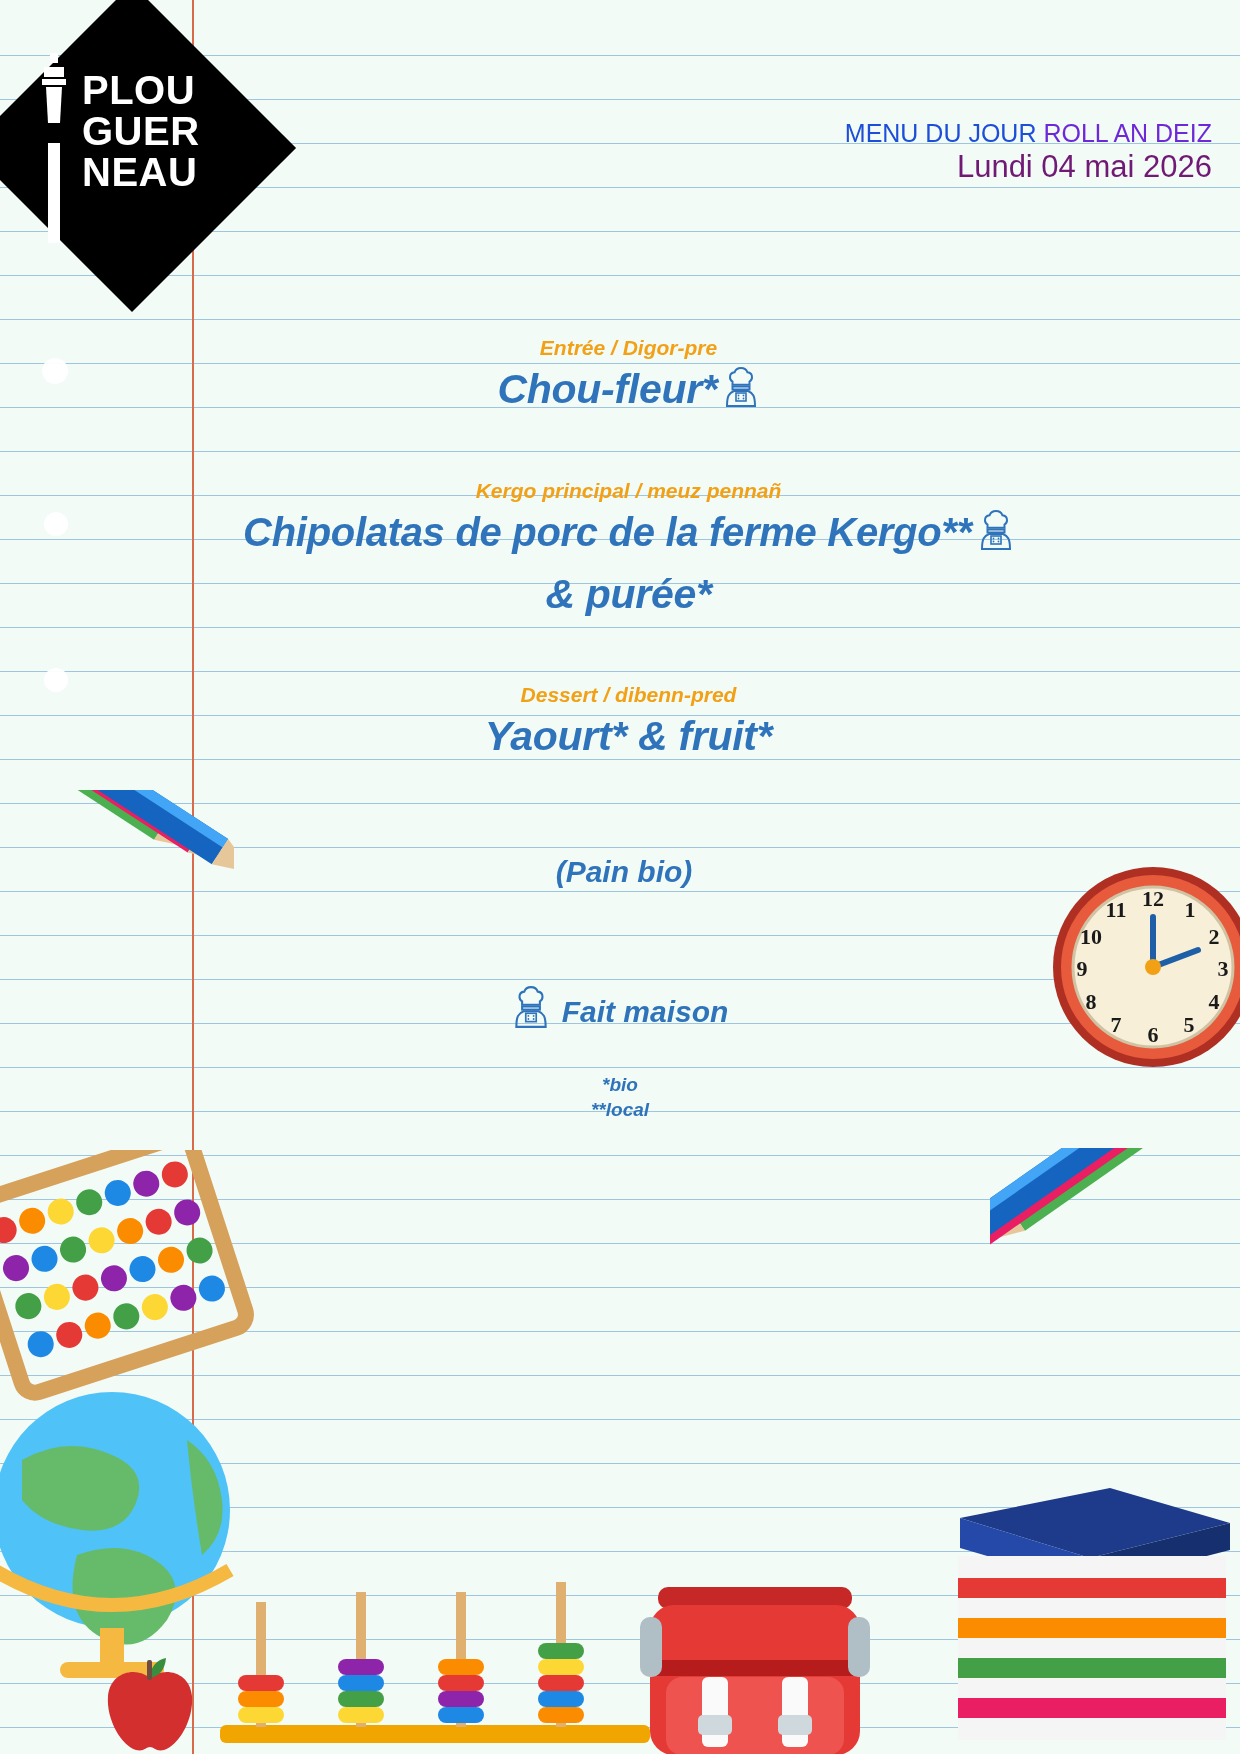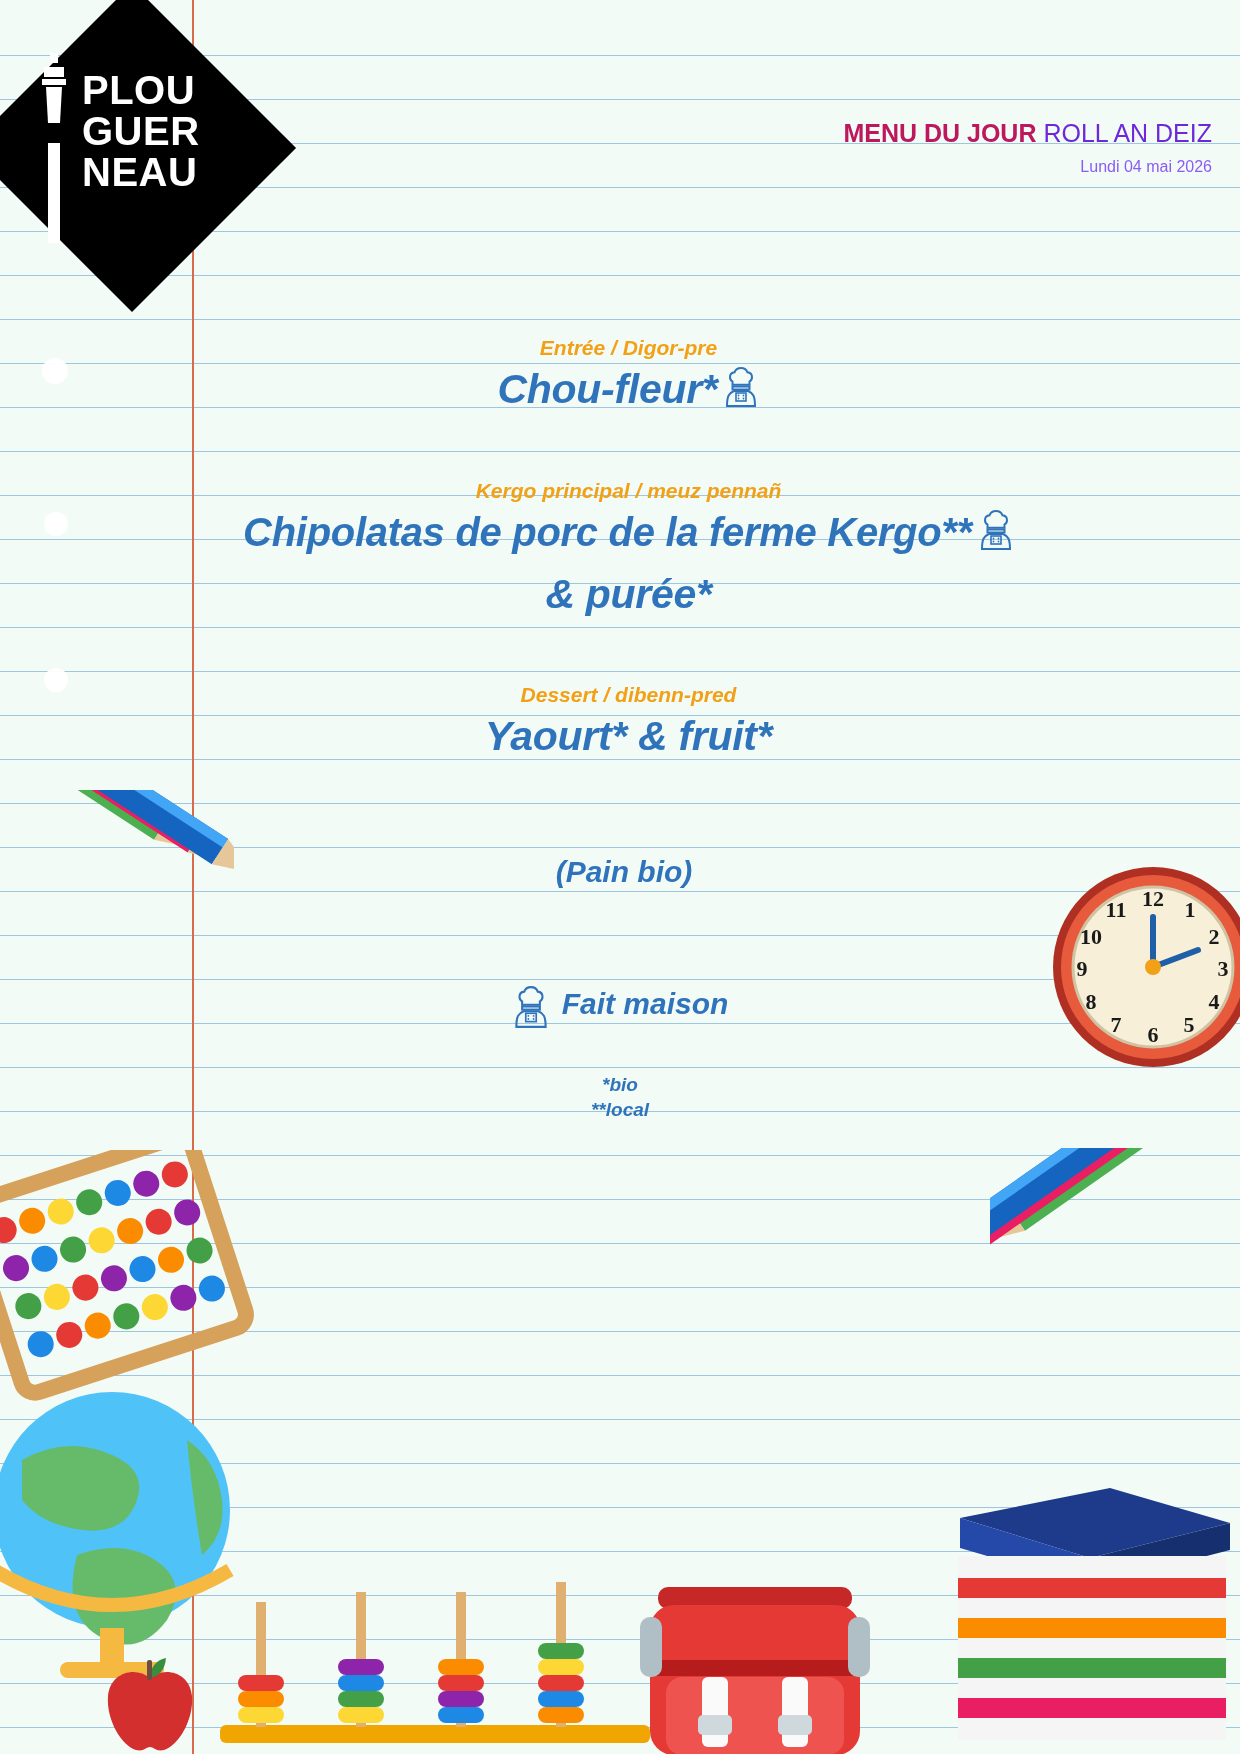--- a/index.html
+++ b/index.html
@@ -82,31 +82,31 @@
     top: 118px;
     text-align: right;
   }
   .header .title {
     font-size: 25px;
     line-height: 31px;
     color: #2f3436;
     white-space: nowrap;
   }
   .header .title b {
-    color: #be185d;
-    font-weight: 700;
+    color: #1d4ed8;
+    font-weight: 400;
   }
   .header .title .plain {
     color: #6d28d9;
     font-weight: 400;
   }
   .header .date {
-    font-size: 16px;
+    font-size: 31px;
     line-height: 30px;
-    color: #8b5cf6;
+    color: #701a75;
     margin-top: 3px;
   }
 
   
   .menu {
     position: absolute;
     left: 0;
     right: 0;
     top: 335px;
     text-align: center;
@@ -150,20 +150,21 @@
     margin-left: 8px;
   }
   .homemade {
     margin-top: 92px;
     color: #2f74bb;
     font-style: italic;
     font-weight: 700;
     font-size: 30px;
     line-height: 40px;
     display: flex;
+    align-items: center;
     justify-content: center;
     gap: 12px;
   }
   .notes {
     margin-top: 32px;
     color: #2f74bb;
     font-style: italic;
     font-weight: 700;
     font-size: 19px;
     line-height: 25px;

